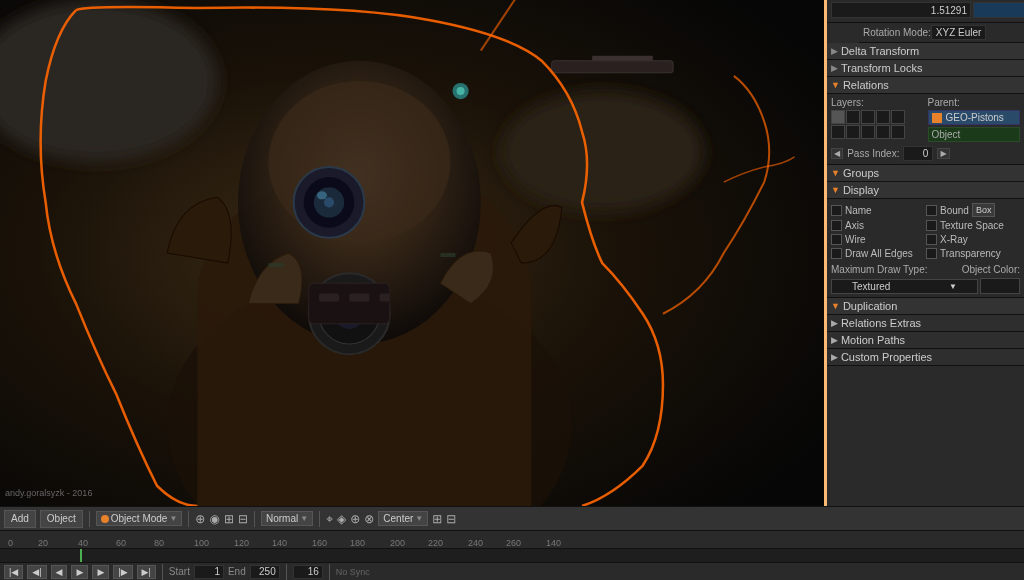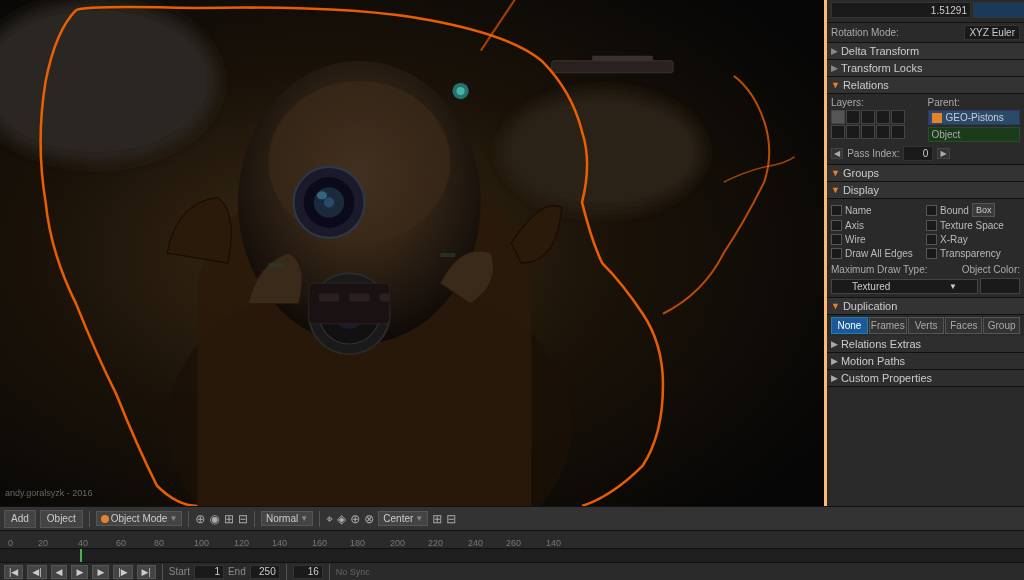--- a/index.html
+++ b/index.html
@@ -16,21 +16,21 @@
 
     
     .right-panel { width: 200px; background: #2a2a2a; border-left: 3px solid #fdba74; overflow-y: auto; overflow-x: hidden; display: flex; flex-direction: column; }
 
     
     .panel-values { background: #2a2a2a; padding: 2px 4px; border-bottom: 1px solid #111; }
     .value-row { display: flex; gap: 2px; margin-bottom: 2px; }
     .value-input { background: #1a1a1a; border: 1px solid #333; color: #ccc; font-size: 10px; padding: 1px 3px; flex: 1; height: 16px; text-align: right; }
     .value-input.active { background: #1a3a5a; }
 
-    .rotation-mode { display: flex; align-items: center; justify-content: space-between; padding: 2px 4px; background: #2a2a2a; border-bottom: 1px solid #111; }
+    .rotation-mode { display: flex; align-items: center; padding: 2px 4px; background: #2a2a2a; border-bottom: 1px solid #111; margin-left: 32px; }
     .rotation-label { font-size: 10px; color: #aaa; }
     .rotation-value { background: #1a1a1a; border: 1px solid #333; color: #ccc; font-size: 10px; padding: 1px 4px; }
 
     .section-header { display: flex; align-items: center; padding: 2px 4px; background: #333; border-bottom: 1px solid #111; cursor: pointer; font-size: 11px; }
     .section-arrow { margin-right: 3px; font-size: 9px; color: #888; }
     .section-arrow.open { color: #e8822a; }
 
     .section-content { padding: 3px 4px; background: #2a2a2a; border-bottom: 1px solid #111; }
 
     
@@ -314,27 +314,20 @@
               </div>
             </div>
             <div class="obj-color-box"></div>
           </div>
         </div>
       </div>
 
       <div class="section-header">
         <span class="section-arrow open">▼</span>
         <span>Duplication</span>
-      </div>
-      <div class="duplication-tabs">
-        <button class="dup-tab active">None</button>
-        <button class="dup-tab">Frames</button>
-        <button class="dup-tab">Verts</button>
-        <button class="dup-tab">Faces</button>
-        <button class="dup-tab">Group</button>
       </div>
 
       <div class="collapsed-section">
         <span class="collapsed-arrow">▶</span>
         <span>Relations Extras</span>
       </div>
 
       <div class="collapsed-section">
         <span class="collapsed-arrow">▶</span>
         <span>Motion Paths</span>

